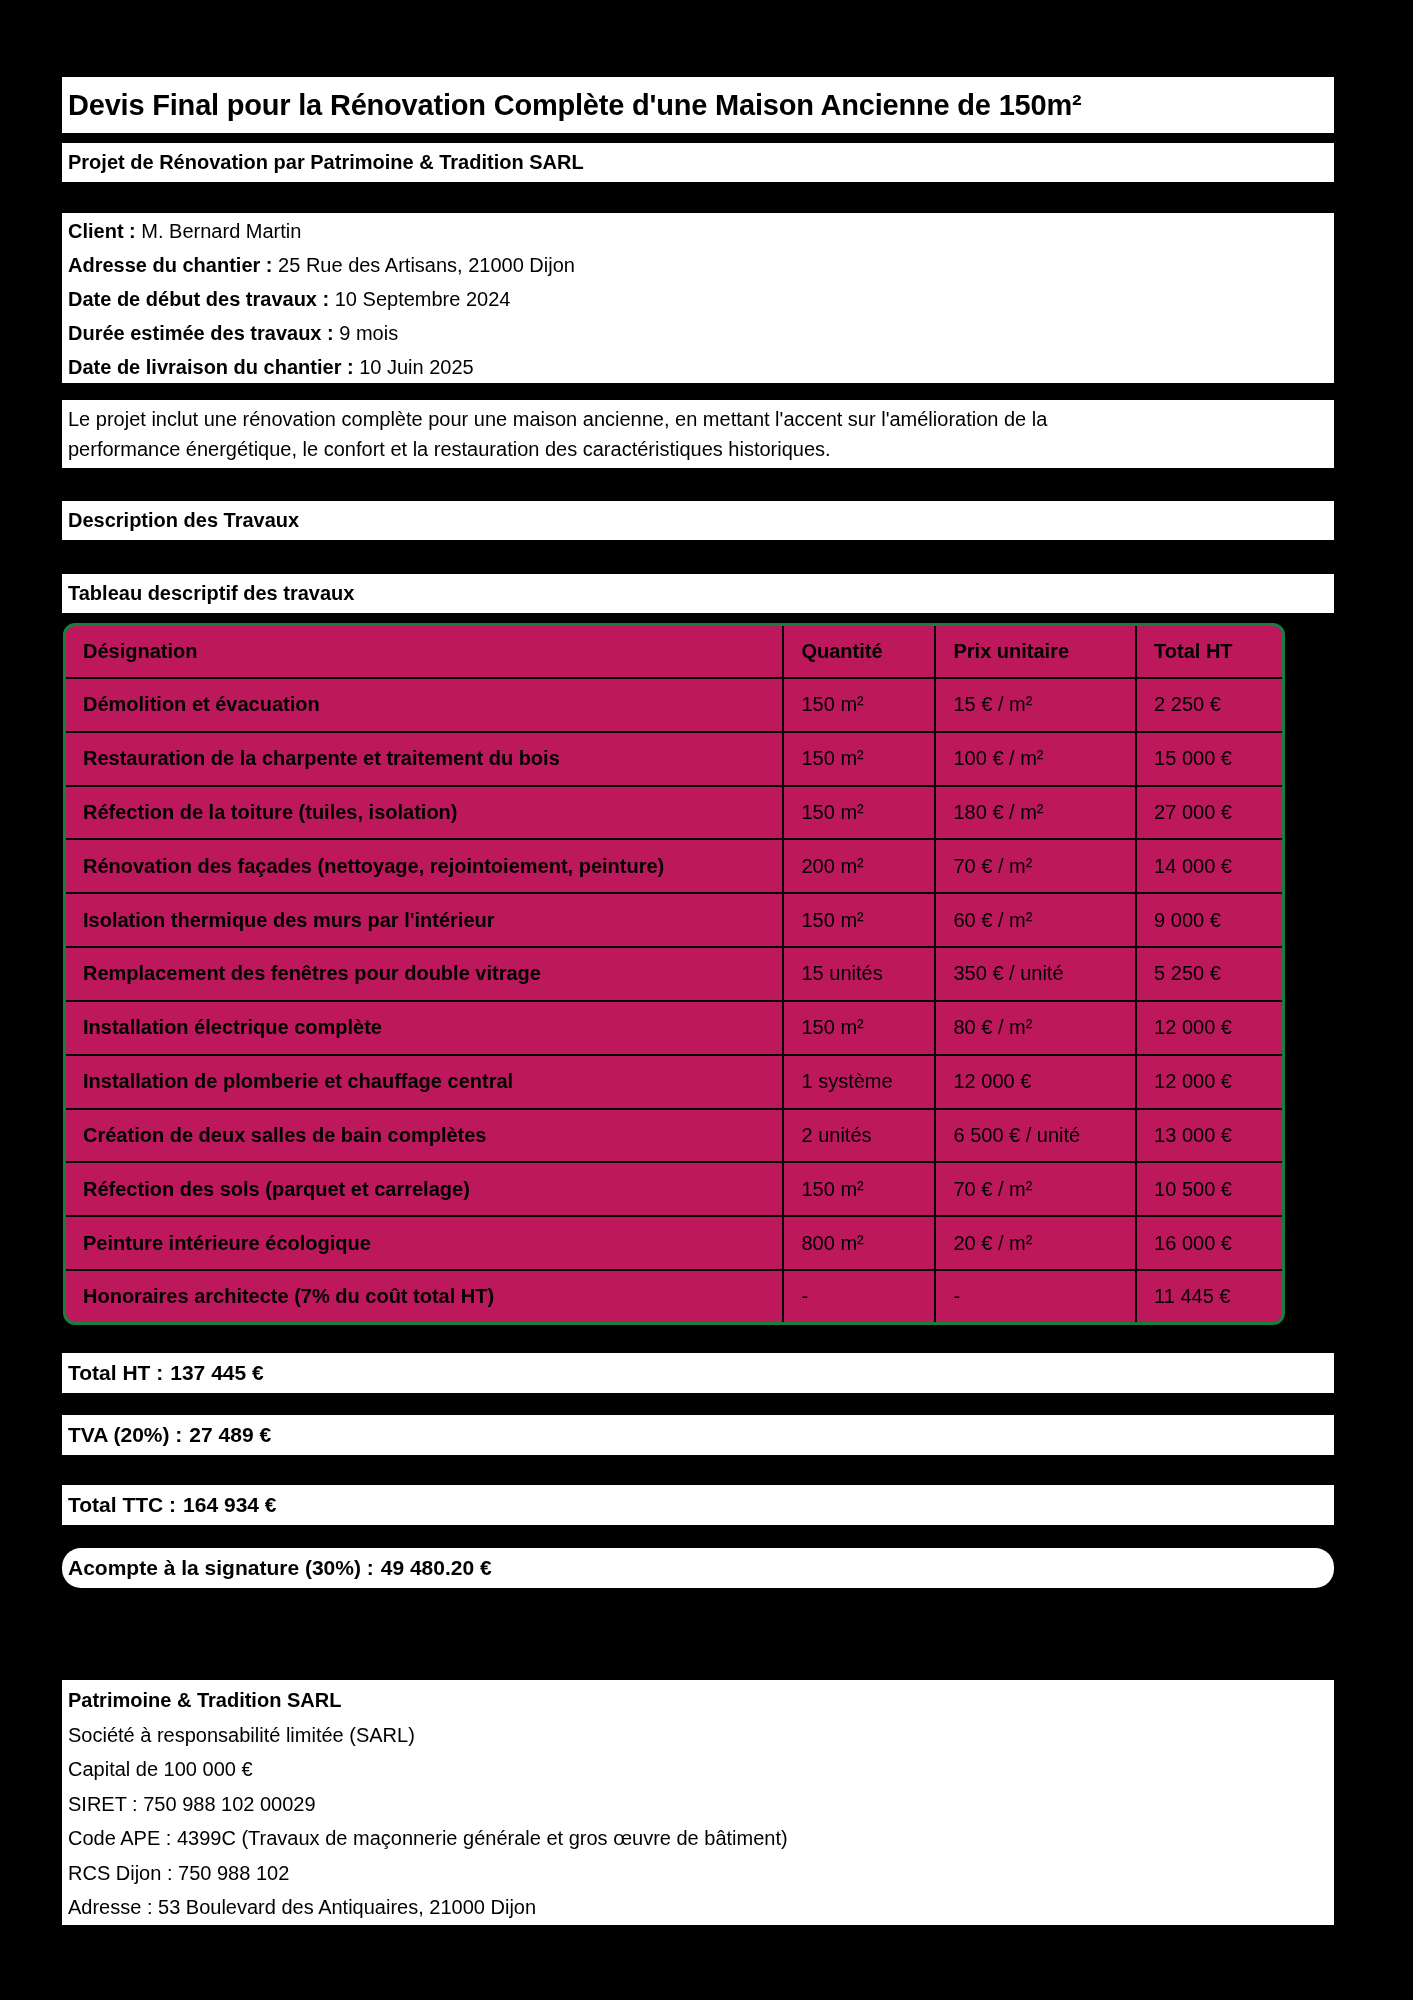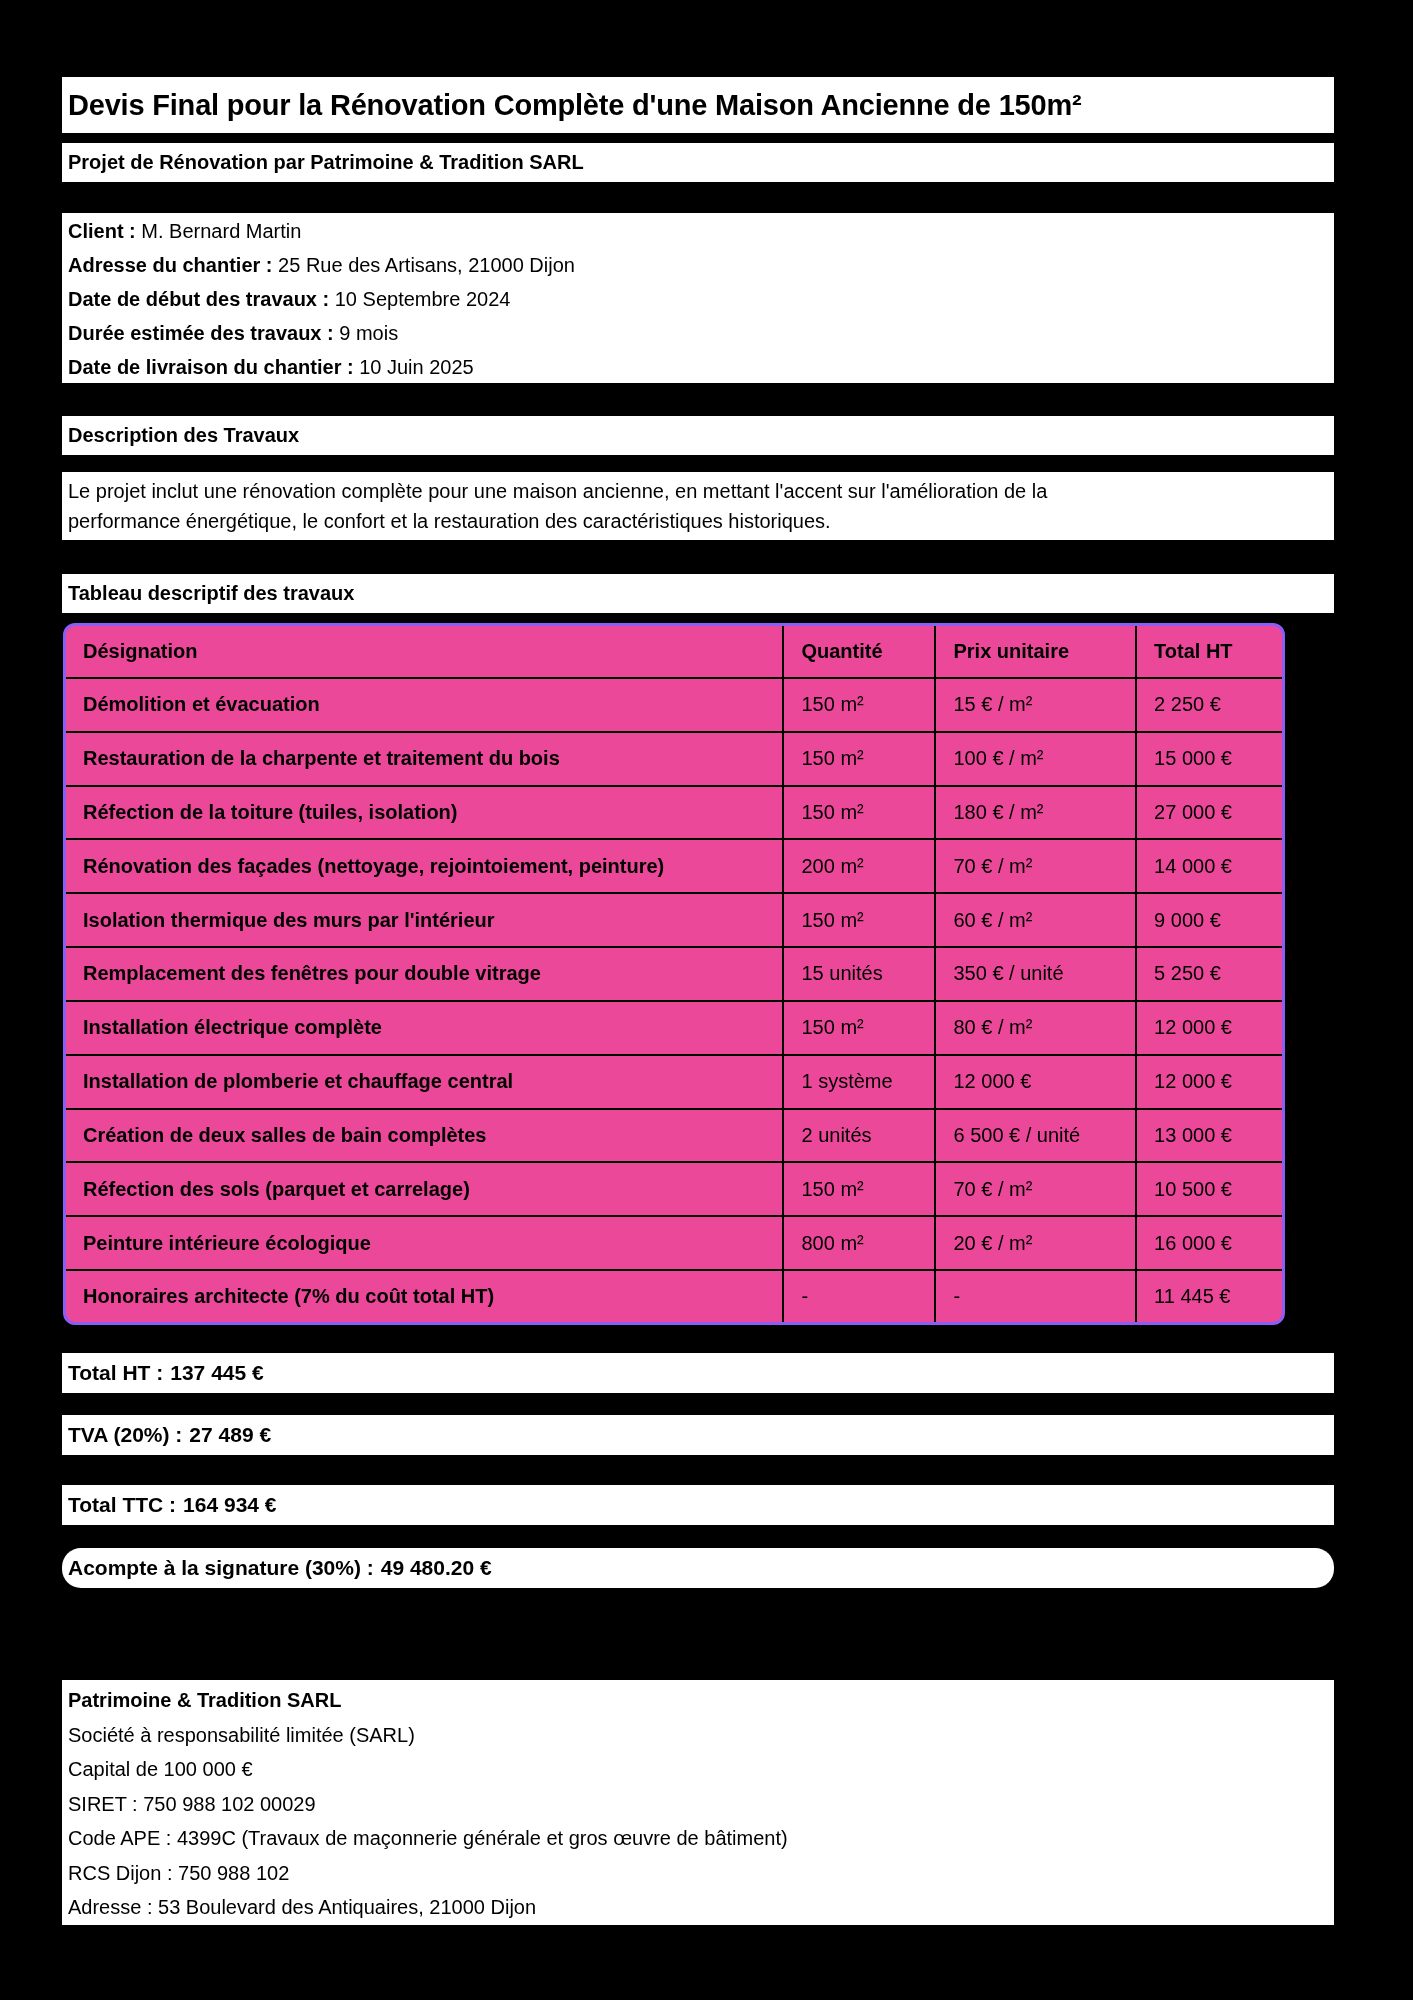--- a/index.html
+++ b/index.html
@@ -54,22 +54,22 @@
     font-size:20px;
     line-height:30px;
     box-sizing:border-box;
   }
   .paragraph-block .ptext { max-width:1010px; }
   .table-heading { margin-top:34px; }
   .table-wrap {
     margin-top:10px;
     margin-left:63px;
     width:1222px; height:702px;
-    background:#ec4899;
-    border:3px solid #8b5cf6;
+    background:#be185d;
+    border:3px solid #15803d;
     border-radius:12px;
     box-sizing:border-box;
     overflow:hidden;
   }
   table.works {
     width:100%; height:100%;
     border-collapse:collapse;
     font-size:20px;
   }
   table.works th, table.works td {
@@ -131,25 +131,25 @@
     <div class="client-line">
       <span class="lbl">Durée estimée des travaux :</span>
       <span class="val">9 mois</span>
     </div>
     <div class="client-line">
       <span class="lbl">Date de livraison du chantier :</span>
       <span class="val">10 Juin 2025</span>
     </div>
   </div>
 
-  <div class="bar heading-bar desc-heading">Description des Travaux</div>
-
   <div class="bar paragraph-block">
     <div class="ptext">Le projet inclut une rénovation complète pour une maison ancienne, en mettant l'accent sur l'amélioration de la performance énergétique, le confort et la restauration des caractéristiques historiques.</div>
   </div>
+
+  <div class="bar heading-bar desc-heading">Description des Travaux</div>
 
   <div class="bar heading-bar table-heading">Tableau descriptif des travaux</div>
 
   <div class="table-wrap">
     <table class="works">
       <colgroup>
         <col style="width:59%">
           <col style="width:12.5%">
           <col style="width:16.5%">
           <col style="width:12%">

